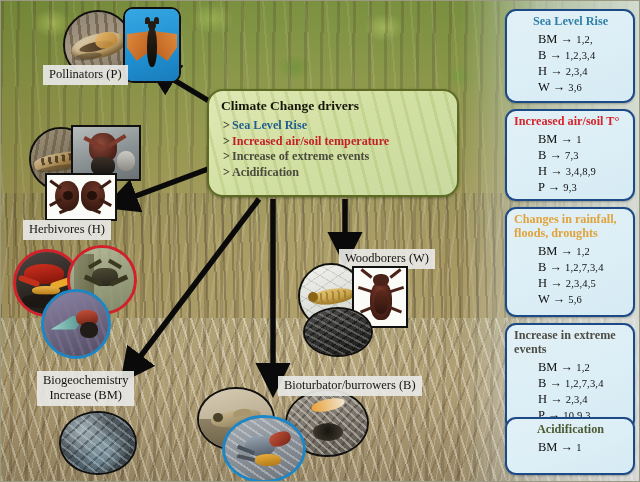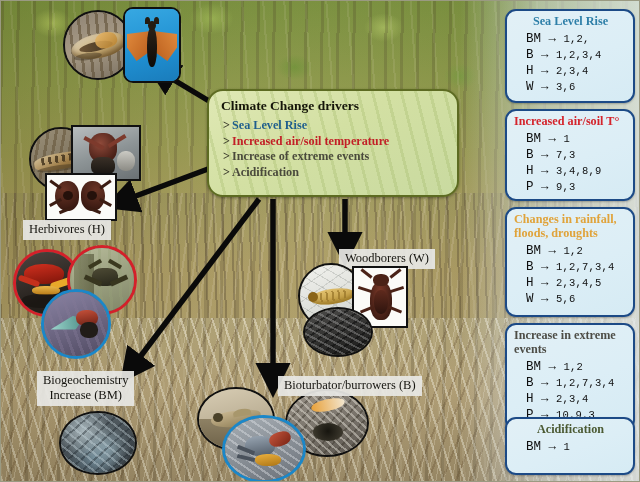--- a/index.html
+++ b/index.html
@@ -110,22 +110,22 @@
     border:2px solid #1c4a86;border-radius:11px;
     background:linear-gradient(160deg,#e2f0f6 0%, #dceef6 55%, #d6ebf4 100%);
     box-shadow:0 1px 2px rgba(0,0,0,.25);
     box-sizing:border-box;padding:4px 6px 5px 7px;
   }
   .panel .ptitle{
     font-family:"Liberation Serif", serif;font-weight:bold;font-size:12.2px;
     line-height:1.14;margin-bottom:2px;
   }
   .panel .pline{
-    font-family:Liberation Mono, monospace;font-size:12.5px;line-height:1.28;
-    color:#101010;margin-left:12px;white-space:nowrap;
+    font-family:Liberation Serif, serif;font-size:12.5px;line-height:1.28;
+    color:#101010;margin-left:24px;white-space:nowrap;
   }
   .panel .pline .tgt{font-size:10.5px;letter-spacing:.2px;}
 </style>
 </head>
 <body>
 
 <div id="stage">
 
   <div class="bg">
     <div class="bg-canopy"></div>
@@ -177,20 +177,23 @@
     <div class="px" style="right:2px;top:22px;width:24px;height:30px;
         background:linear-gradient(240deg,#e08a3c,#b85c1c);
         clip-path:polygon(100% 10%,0% 0%,8% 70%,60% 100%,100% 55%);"></div>
     <div class="px" style="left:22px;top:18px;width:10px;height:40px;border-radius:45%;
         background:linear-gradient(180deg,#2b2218,#0d0b08);"></div>
     <div class="px" style="left:23px;top:12px;width:8px;height:9px;border-radius:50%;background:#241c12;"></div>
     <div class="px" style="left:20px;top:8px;width:5px;height:7px;border-radius:50% 50% 0 0;background:#241c12;"></div>
     <div class="px" style="left:29px;top:8px;width:5px;height:7px;border-radius:50% 50% 0 0;background:#241c12;"></div>
   </div>
 
+  <div class="caption" style="left:42px;top:64px;">
+    <span>Pollinators (P)</span>
+  </div>
 
   <div class="ph circle bd-black" style="left:28px;top:126px;width:60px;height:60px;">
     <div class="px" style="inset:0;background:
         repeating-linear-gradient(100deg, rgba(95,78,50,.5) 0 3px, rgba(0,0,0,0) 3px 8px),
         linear-gradient(150deg,#9a8f78,#6f6450);"></div>
     <div class="px" style="left:3px;top:24px;width:54px;height:16px;border-radius:40%;
         background:linear-gradient(160deg,#d7c49b,#9d7b45 60%,#6a5227);transform:rotate(-10deg);"></div>
     <div class="px" style="left:10px;top:26px;width:40px;height:7px;
         background:repeating-linear-gradient(90deg,#3c2d18 0 3px, rgba(0,0,0,0) 3px 7px);
         transform:rotate(-10deg);opacity:.8;"></div>

